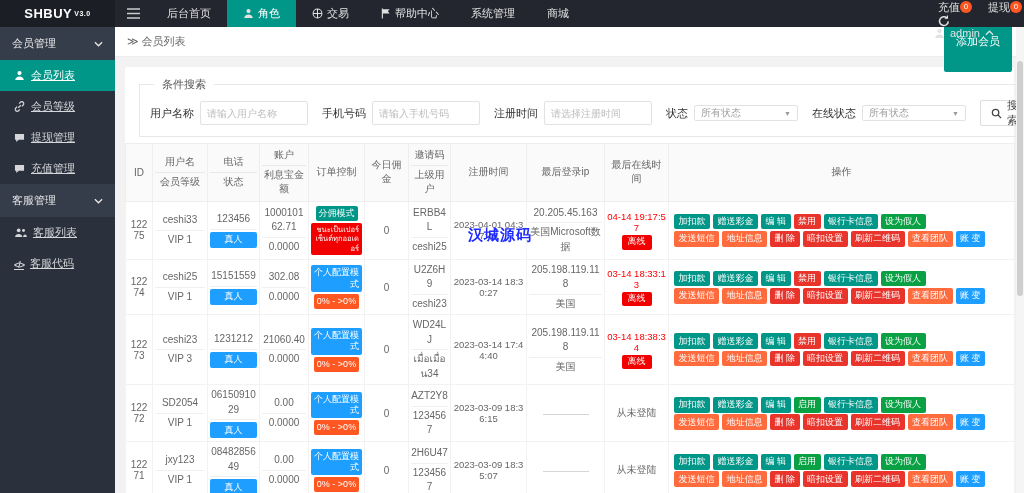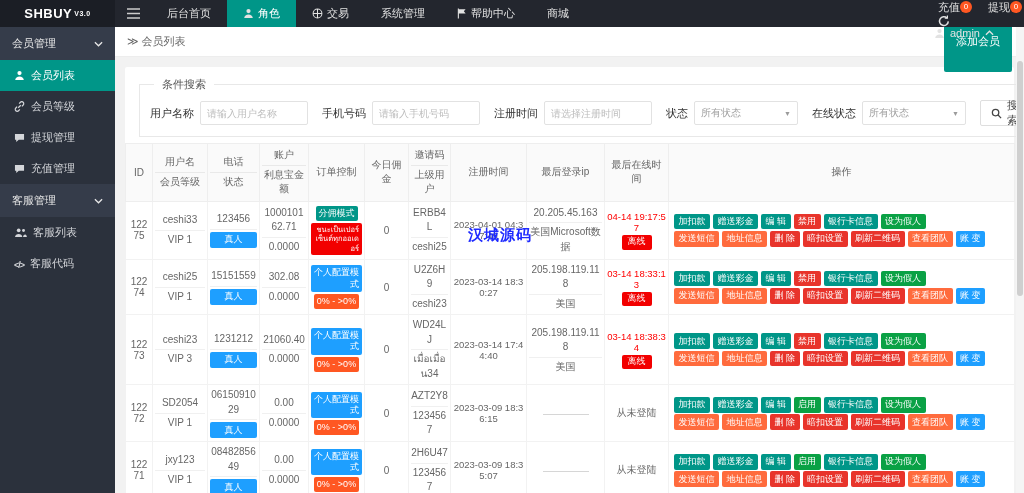--- a/index.html
+++ b/index.html
@@ -18,42 +18,42 @@
   .nav-item.active { background:#009688; color:#fff; }
   .top-right { margin-left:auto; display:flex; align-items:stretch; color:#e2e2e2; font-size:11px;flex-direction:column; }
   .quick-item { position:relative; display:flex; align-items:center; padding:0 14px; cursor:pointer; }
   .quick-badge { position:absolute; top:1px; right:2px; min-width:12px; height:12px; line-height:12px; background:#ff5722; color:#fff; border-radius:7px; font-size:8px; text-align:center; padding:0 3px; }
   .refresh-btn { display:flex; align-items:center; padding:0 14px; cursor:pointer; color:#e2e2e2; }
   .user-menu { display:flex; align-items:center; gap:5px; padding:0 16px 0 10px; cursor:pointer; }
 
   
   .sidebar { position:absolute; top:27px; left:0; width:115px; height:466px; background:#2b313c; z-index:15; }
   .side-group-header { height:33px; background:#353c4a; color:#e8e8e8; font-size:11px; display:flex; align-items:center; justify-content:space-between; padding:0 12px; cursor:pointer; }
-  .side-item { height:31px; color:#d4d6da; font-size:11px; display:flex; align-items:center; gap:6px; padding:0 1px 0 14px; cursor:pointer; }
+  .side-item { height:31px; color:#d4d6da; font-size:11px; display:flex; align-items:center; gap:6px; padding:0 1px 0 14px; cursor:pointer;text-decoration:underline; }
   .side-item.active { background:#009688; color:#fff; }
   .side-item .icon { color:inherit; }
   .code-icon { font-size:9px; font-weight:bold; letter-spacing:-1px; }
 
   
   .main { position:absolute; top:27px; left:115px; width:909px; height:466px; }
   .breadcrumb-bar { height:30px; background:#fff; border-bottom:1px solid #ededed; display:flex; align-items:center; padding:0 12px; }
   .breadcrumb { color:#666; font-size:11px; }
   .add-member-btn { margin-left:auto; background:#009688; color:#fff; border:none; font-size:11px; padding:23px 12px; border-radius:2px; cursor:pointer; }
   .content { padding:10px 10px 0 10px; height:436px; }
   .card { background:#fff; width:889px; min-height:430px; border-radius:2px; padding-bottom:4px; }
 
   
   fieldset.search-fs { border:1px solid #e8e8e8; margin:0 14px; padding:8px 10px 10px 10px; position:relative; top:10px; }
   fieldset.search-fs legend { font-size:11px; color:#555; padding:0 8px; margin-left:4px; }
   .search-row { display:flex; align-items:center; gap:14px; flex-wrap:nowrap; }
   .fgroup { display:flex; align-items:center; gap:6px; white-space:nowrap; }
   .flabel { font-size:11px; color:#333; }
   .finput { width:108px; height:24px; border:1px solid #e2e2e2; border-radius:2px; font-size:10px; padding:0 6px; color:#333; outline:none; font-family:inherit; }
   .finput::placeholder { color:#bdbdbd; }
-  .fselect { width:104px; height:24px; border:1px solid #e2e2e2; border-radius:2px; font-size:10px; color:#a0a0a0; display:flex; align-items:center; justify-content:space-between; padding:0 6px; cursor:pointer; background:#fff; }
+  .fselect { width:104px; height:16px; border:1px solid #e2e2e2; border-radius:2px; font-size:10px; color:#a0a0a0; display:flex; align-items:center; justify-content:space-between; padding:0 6px; cursor:pointer; background:#fff; }
   .caret { font-size:7px; color:#9b9b9b; }
   .search-btn { height:26px; background:#fff; border:1px solid #dedede; border-radius:2px; color:#444; font-size:11px; padding:0 10px; display:flex; align-items:center; gap:5px; cursor:pointer; font-family:inherit; }
 
   
   table.members { width:100%; border-collapse:collapse; table-layout:fixed; margin-top:16px; font-size:10px; color:#666; }
   .members th { background:#fafafa; border:1px solid #eeeeee; font-weight:normal; color:#666; padding:4px 2px; font-size:10px; }
   .members td { border:1px solid #f2f2f2; padding:3px 2px; text-align:center; vertical-align:middle; background:#fff; height:37px; word-break:break-all; }
   .stack span { display:block; line-height:1.45; }
   .stack .s-top { border-bottom:1px solid #f0f0f0; padding-bottom:2px; margin-bottom:2px; }
   th .stack .s-top { border-bottom:1px solid #e9e9e9; }
@@ -99,30 +99,30 @@
       <div class="nav-item">
         <span class="icon">
           <svg width="11" height="11" viewBox="0 0 12 12" fill="none" stroke="currentColor" stroke-width="1.1">
             <circle cx="6" cy="6" r="4.8"></circle>
             <path d="M6 1.2v9.6M1.2 6h9.6"></path>
           </svg>
         </span>
         <span>交易</span>
       </div>
       <div class="nav-item">
-        <span>系统管理</span>
-      </div>
-      <div class="nav-item">
         <span class="icon">
           <svg width="10" height="11" viewBox="0 0 11 12" fill="none" stroke="currentColor" stroke-width="1.2">
             <path d="M1.5 0.5v11"></path>
             <path d="M1.5 1.2h8l-2 2.4 2 2.4h-8z" fill="currentColor" stroke="none"></path>
           </svg>
         </span>
         <span>帮助中心</span>
+      </div>
+      <div class="nav-item">
+        <span>系统管理</span>
       </div>
       <div class="nav-item">
         <span>商城</span>
       </div>
     </nav>
   <div class="top-right">
     <div class="quick-wrap" style="display:flex;">
         <div class="quick-item">
           <span>充值</span>
           <span class="quick-badge">0</span>

